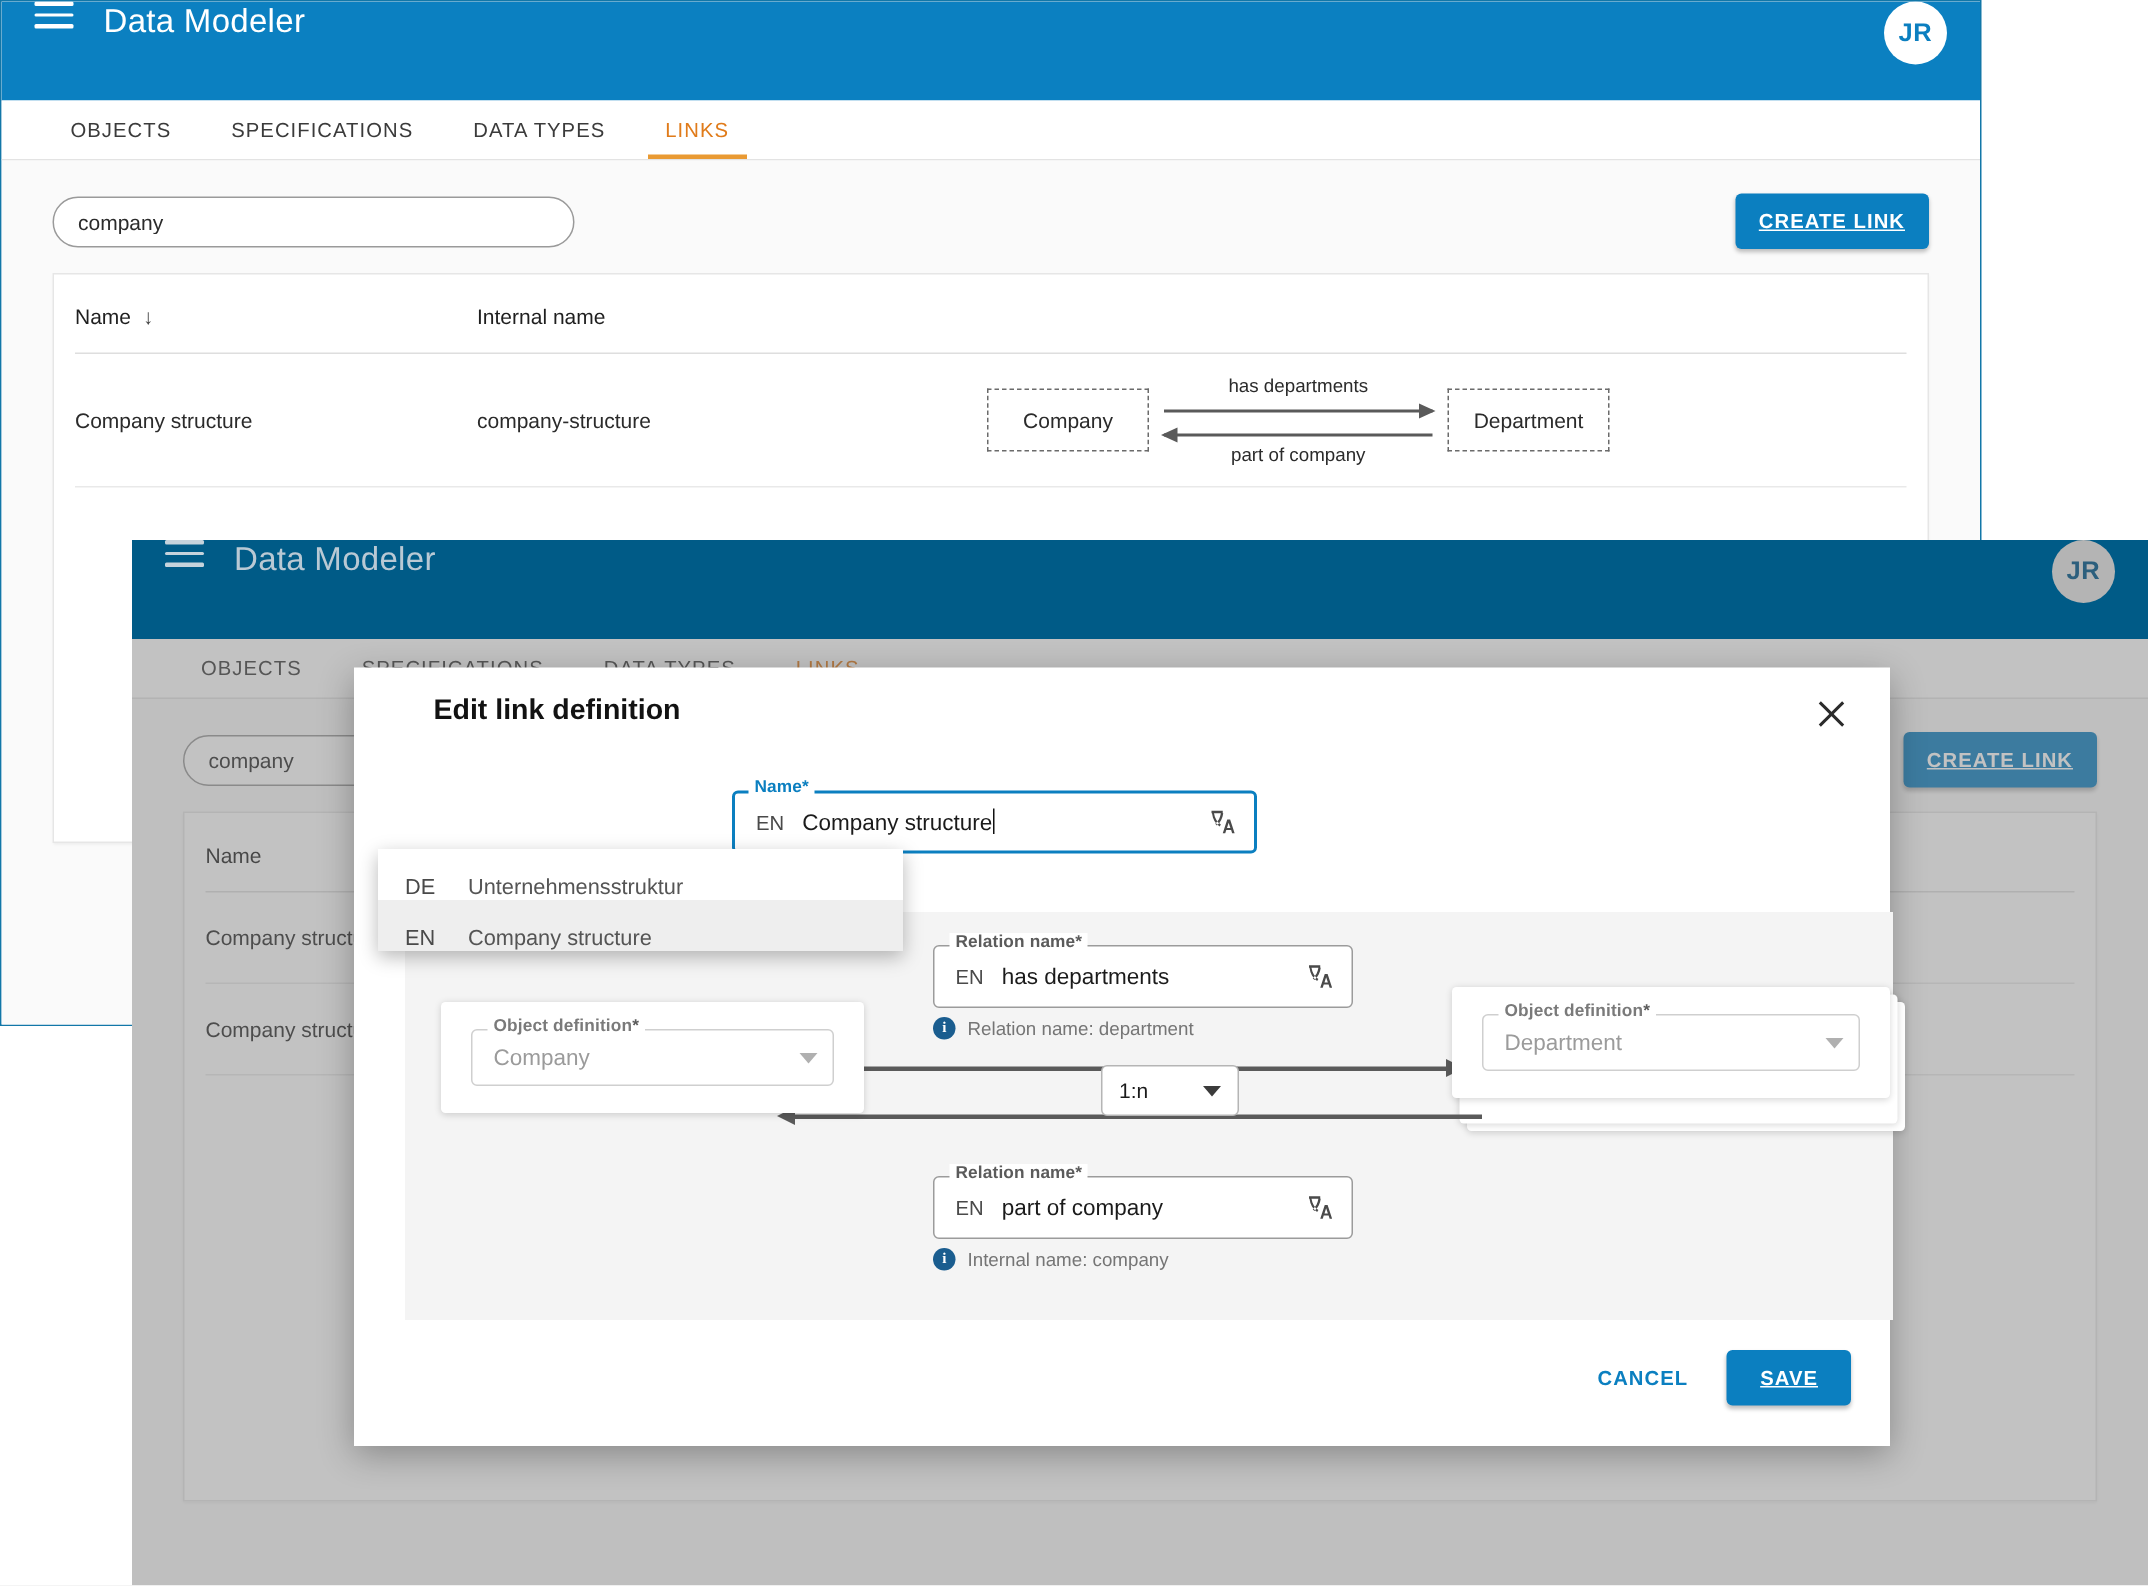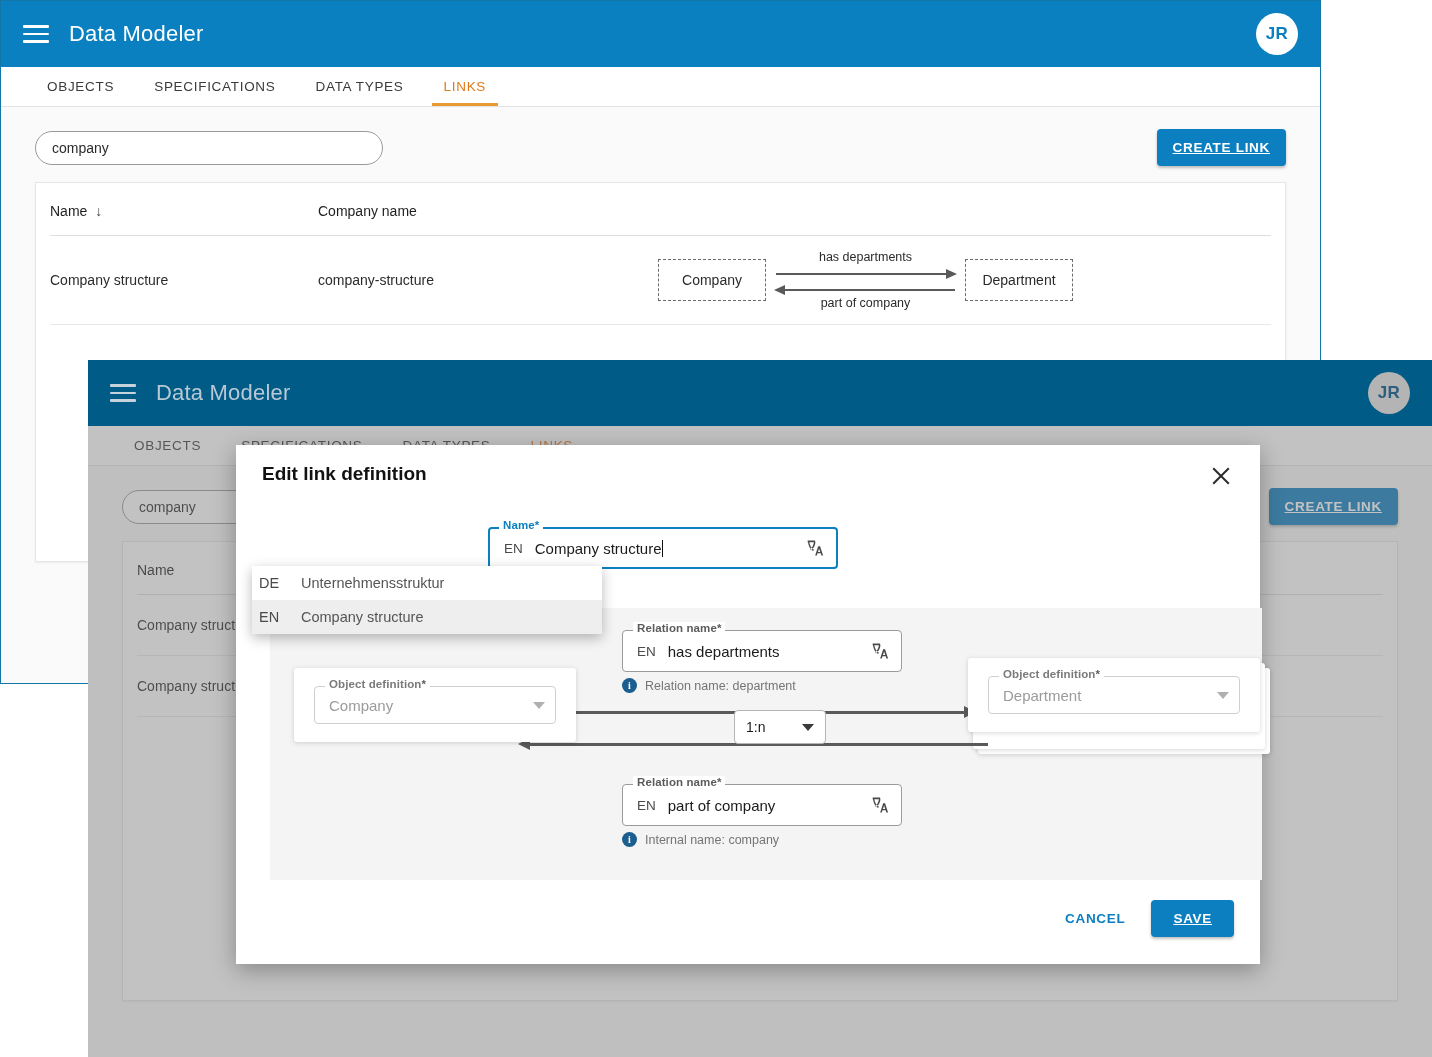--- a/index.html
+++ b/index.html
@@ -7,21 +7,21 @@
     margin: 0; padding: 0;
     width: 1432px; height: 1057px;
     background: #ffffff;
     font-family: "Liberation Sans", sans-serif;
     overflow: hidden;
   }
   #stage { position: relative; width: 1432px; height: 1057px; background: #fff; }
 
   
   .appwin { position: absolute; background: #ffffff; overflow: hidden; }
-  .appbar { height: 66px; display: flex; align-items: center; padding: 0 22px; }
+  .appbar { height: 66px; display: flex; align-items: flex-start; padding: 0 22px; }
   .appbar .hamb { width: 26px; height: 18px; position: relative; cursor: pointer; margin-right: 20px; }
   .appbar .hamb i { position: absolute; left: 0; width: 26px; height: 2.5px; background: #fff; border-radius: 1px; }
   .appbar .hamb i:nth-child(1) { top: 0; }
   .appbar .hamb i:nth-child(2) { top: 7.5px; }
   .appbar .hamb i:nth-child(3) { top: 15px; }
   .appbar .title { color: #ffffff; font-size: 22px; letter-spacing: .2px; }
   .appbar .spacer { flex: 1; }
   .avatar {
     width: 42px; height: 42px; border-radius: 50%;
     background: #ffffff; color: #0b7fc0;
@@ -105,21 +105,21 @@
   #win2 .scrim {
     position: absolute; left: 0; top: 66px; right: 0; bottom: 0;
     background: rgba(120,120,120,.45); z-index: 5; pointer-events: none;
   }
 
   
   #modal {
     position: absolute; left: 236px; top: 445px; width: 1024px; height: 519px;
     background: #fff; box-shadow: 0 6px 22px rgba(0,0,0,.30); z-index: 40;
   }
-  .modal-head { display: flex; align-items: flex-start; padding: 18px 26px 0 26px; }
+  .modal-head { display: flex; align-items: flex-start; padding: 18px 26px 0 26px; margin-left: 27px; }
   .modal-title { font-size: 19px; font-weight: 700; color: #121212; flex: 1; }
   .closeico { width: 26px; height: 26px; cursor: pointer; position: relative; }
   .closeico i { position: absolute; left: 2px; top: 12px; width: 22px; height: 2px; background: #2b2b2b; }
   .closeico i:nth-child(1) { transform: rotate(45deg); }
   .closeico i:nth-child(2) { transform: rotate(-45deg); }
 
   
   .ofield { position: relative; }
   .ofield .box {
     border: 1px solid #9b9b9b; border-radius: 4px; height: 42px;
@@ -141,21 +141,21 @@
   }
   .fval.ph { color: #9b9b9b; }
   .trico { width: 20px; height: 20px; margin-left: 6px; flex: 0 0 auto; }
 
   
   #langmenu {
     position: absolute; left: 252px; top: 566px; width: 350px;
     background: #fff; box-shadow: 0 4px 12px rgba(0,0,0,.28); z-index: 60;
   }
   #langmenu .opt {
-    display: flex; align-items: center; height: 34px; padding: 0 7px;
+    display: flex; align-items: flex-end; height: 34px; padding: 0 18px;
     font-size: 14.5px; color: #555; cursor: pointer;
   }
   #langmenu .opt .c { width: 42px; color: #4a4a4a; }
   #langmenu .opt.sel { background: #eeeeee; }
 
   
   .panel { background: #f4f4f4; margin: 0 18px; height: 272px; position: relative; }
 
   .relfield { position: absolute; width: 280px; }
   .relhint { display: flex; align-items: center; margin-top: 6px; }
@@ -225,21 +225,21 @@
       </div>
 
       <div class="card" style="padding:0 14px;height:380px;">
         <table class="grid">
           <thead>
             <tr>
               <th style="width:268px">
                 <span>Name</span>
                 <span class="sortarrow">↓</span>
               </th>
-              <th style="width:340px">Company name</th>
+              <th style="width:340px">Internal name</th>
               <th></th>
             </tr>
           </thead>
           <tbody>
             <tr>
               <td>Company structure</td>
               <td>company-structure</td>
               <td>
                 <div class="linkdiag">
                   <div class="ent">Company</div>

